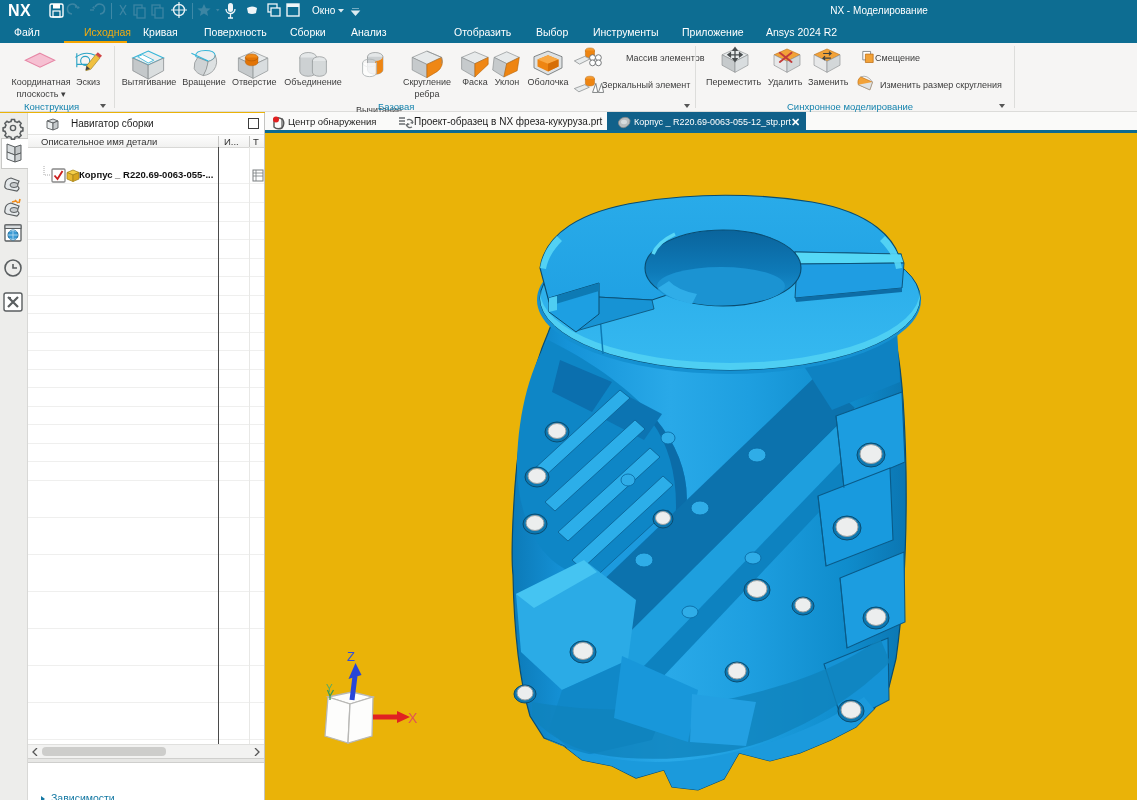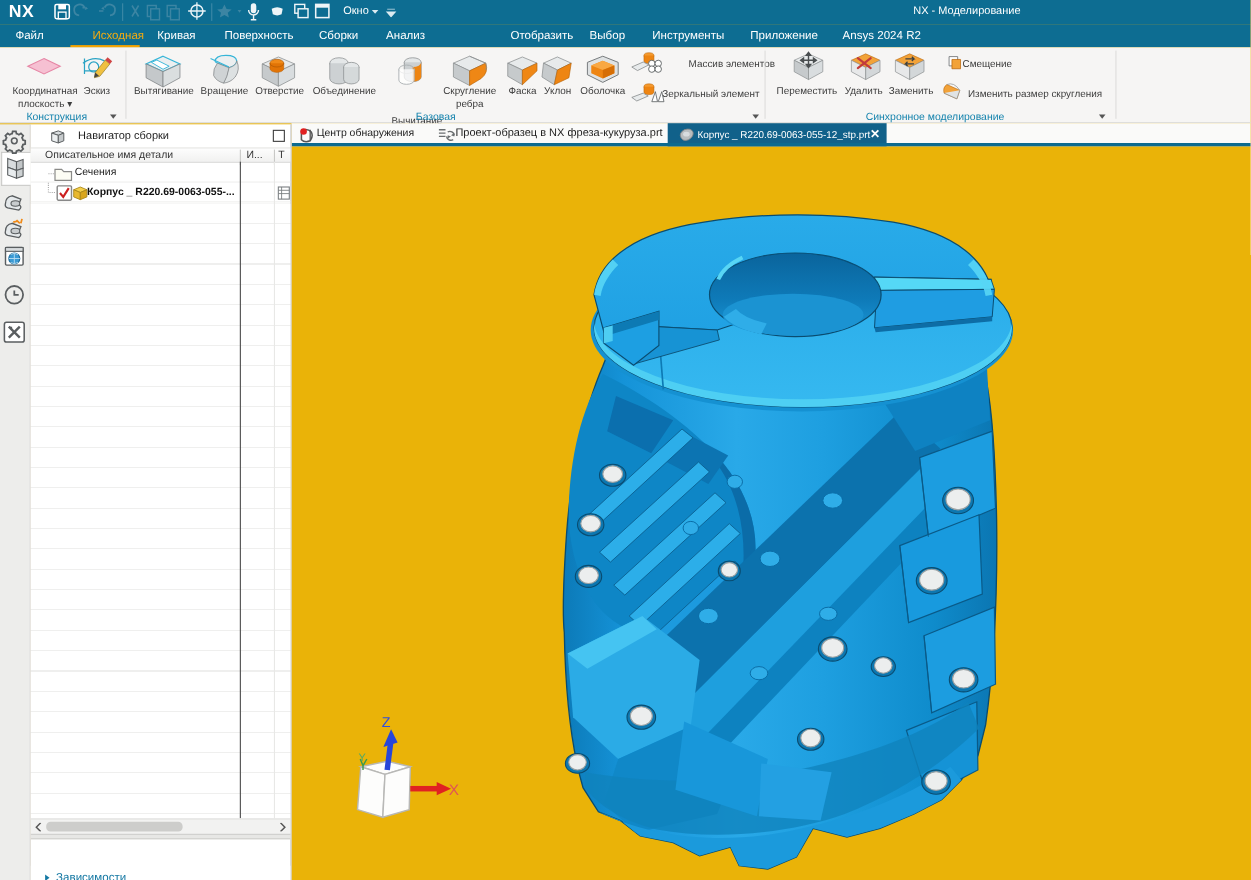--- a/index.html
+++ b/index.html
@@ -68,21 +68,21 @@
 
   <div class="abs" id="menubar">
     <div class="menu" style="left:14px;">Файл</div>
     <div class="menu" style="left:84px;color:#f2ab10;">Исходная</div>
     <div class="abs" style="left:64px;top:19px;width:63px;height:2px;background:#f5a400;"></div>
     <div class="menu" style="left:143px;">Кривая</div>
     <div class="menu" style="left:204px;">Поверхность</div>
     <div class="menu" style="left:290px;">Сборки</div>
     <div class="menu" style="left:351px;">Анализ</div>
     <div class="menu" style="left:412px;margin-top:32px;">Вид</div>
-    <div class="menu" style="left:464px;">Отобразить</div>
+    <div class="menu" style="left:454px;">Отобразить</div>
     <div class="menu" style="left:536px;">Выбор</div>
     <div class="menu" style="left:593px;">Инструменты</div>
     <div class="menu" style="left:682px;">Приложение</div>
     <div class="menu" style="left:766px;">Ansys 2024 R2</div>
   </div>
 
   <div class="abs" id="ribbon">
     <svg class="abs" style="left:0;top:0;" width="1137" height="69" viewBox="0 0 1137 69">
       <g transform="translate(12,6) scale(0.7)">
       <path d="M40 6 L61 16 L40 26 L19 16 Z" fill="#f6c0d2" stroke="#e687a6" stroke-width="1.5"></path>
@@ -298,27 +298,20 @@
     </svg>
     <div class="abs" style="left:43px;top:0;height:21px;line-height:21px;font-size:10px;color:#1c1c1c;">Навигатор сборки</div>
     <div class="abs" style="left:220px;top:5px;width:11px;height:11px;border:1.5px solid #3c3c3c;"></div>
     <div class="abs" style="left:0;top:21px;width:236px;height:14px;background:linear-gradient(#fdfdfd,#f1f1f0);border-bottom:1px solid #d8d8d6;border-top:1px solid #e4e4e2;">
       <div class="abs" style="left:13px;top:0;height:13px;line-height:13px;font-size:9.5px;color:#333;">Описательное имя детали</div>
       <div class="abs" style="left:196px;top:0;height:13px;line-height:13px;font-size:9.5px;color:#333;">И...</div>
       <div class="abs" style="left:225px;top:0;height:13px;line-height:13px;font-size:9.5px;color:#333;">Т</div>
       <div class="abs" style="left:190px;top:1px;width:1px;height:14px;background:#c8c8c6;"></div>
       <div class="abs" style="left:221px;top:1px;width:1px;height:14px;background:#c8c8c6;"></div>
     </div>
-    <div class="abs" style="left:0;top:35px;width:236px;height:18px;border-bottom:1px solid #efefee;">
-      <svg class="abs" style="left:12px;top:2px;" width="80" height="16" viewBox="0 0 80 16">
-        <path d="M4 8 H10" stroke="#aaa" stroke-width="1" stroke-dasharray="1 1"></path>
-        <path d="M10 4 h6 l2 2 h7 v8 h-15 z" fill="#fdfdf4" stroke="#8a8a88" stroke-width="1.1"></path>
-      </svg>
-      <div class="abs" style="left:40px;top:0;height:18px;line-height:18px;font-size:9.5px;color:#1c1c1c;">Сечения</div>
-    </div>
     <div class="abs" style="left:0;top:53px;width:236px;height:18px;border-bottom:1px solid #efefee;">
       <svg class="abs" style="left:12px;top:0px;" width="110" height="18" viewBox="0 0 110 18">
         <path d="M4 0 V9 H10" stroke="#aaa" stroke-width="1" stroke-dasharray="1 1" fill="none"></path>
         <rect x="12" y="3" width="13" height="13" rx="1" fill="#fff" stroke="#888" stroke-width="1.3"></rect>
         <path d="M14.5 9.5 l3 3.5 5 -8" stroke="#cc2020" stroke-width="1.9" fill="none"></path>
         <path d="M27 6.5 L33 4 L39 6.5 L33 9 Z" fill="#f4cf4a" stroke="#a8861a" stroke-width="0.8"></path>
         <path d="M27 6.5 L33 9 L33 15.5 L27 13 Z" fill="#e8b830" stroke="#a8861a" stroke-width="0.8"></path>
         <path d="M33 9 L39 6.5 L39 13 L33 15.5 Z" fill="#d9a61e" stroke="#a8861a" stroke-width="0.8"></path>
       </svg>
       <div class="abs" style="left:51px;top:0;width:138px;height:18px;line-height:18px;font-size:9.5px;color:#111;font-weight:bold;overflow:hidden;white-space:nowrap;">Корпус _ R220.69-0063-055-...</div>

